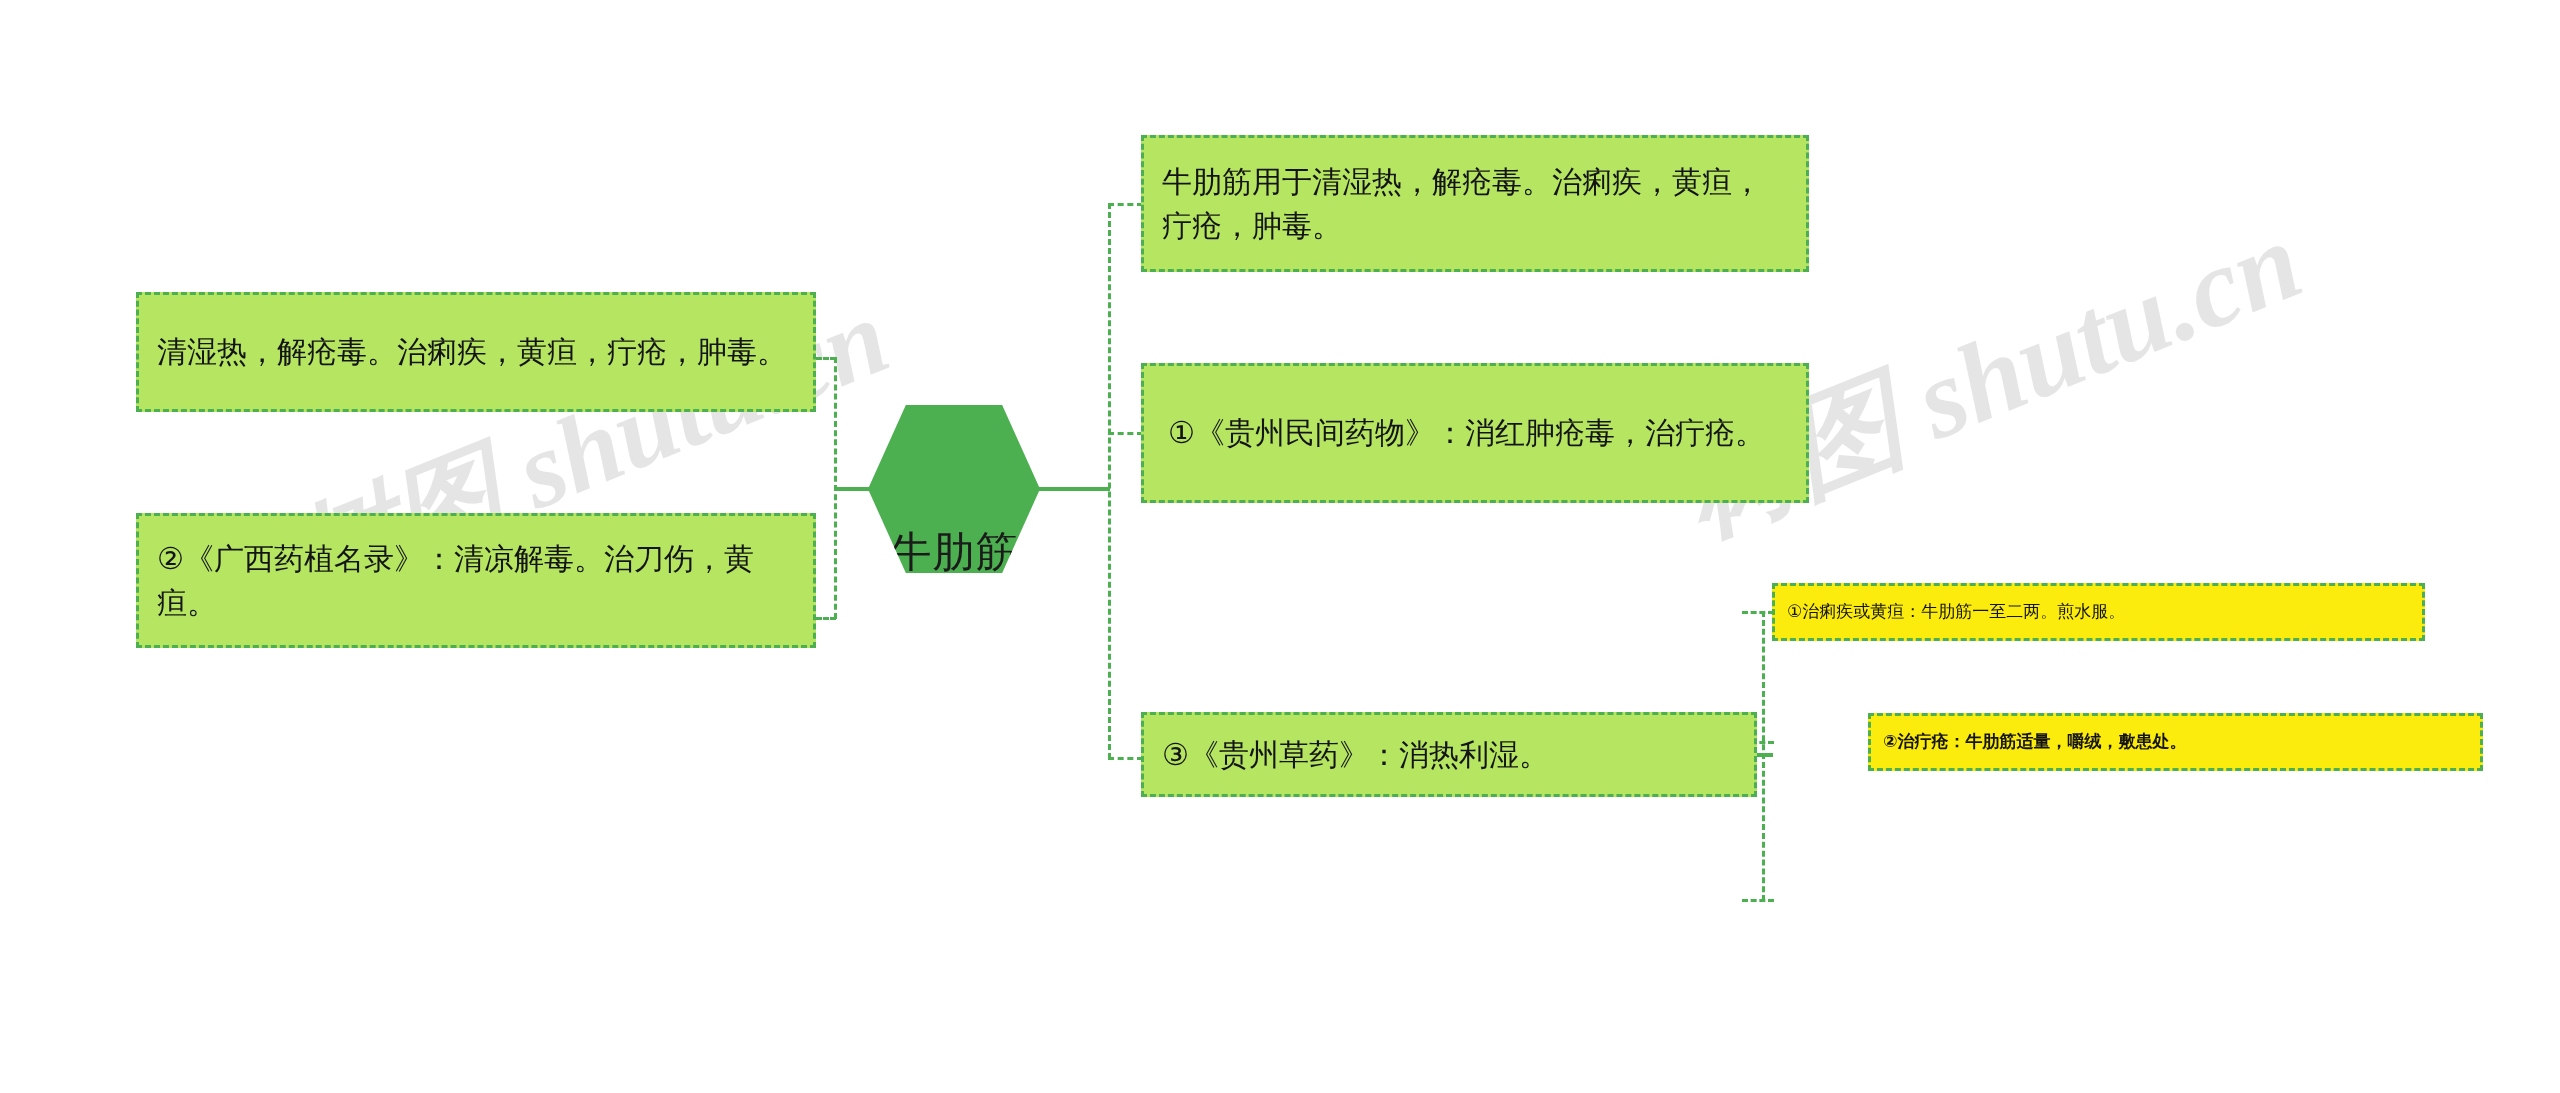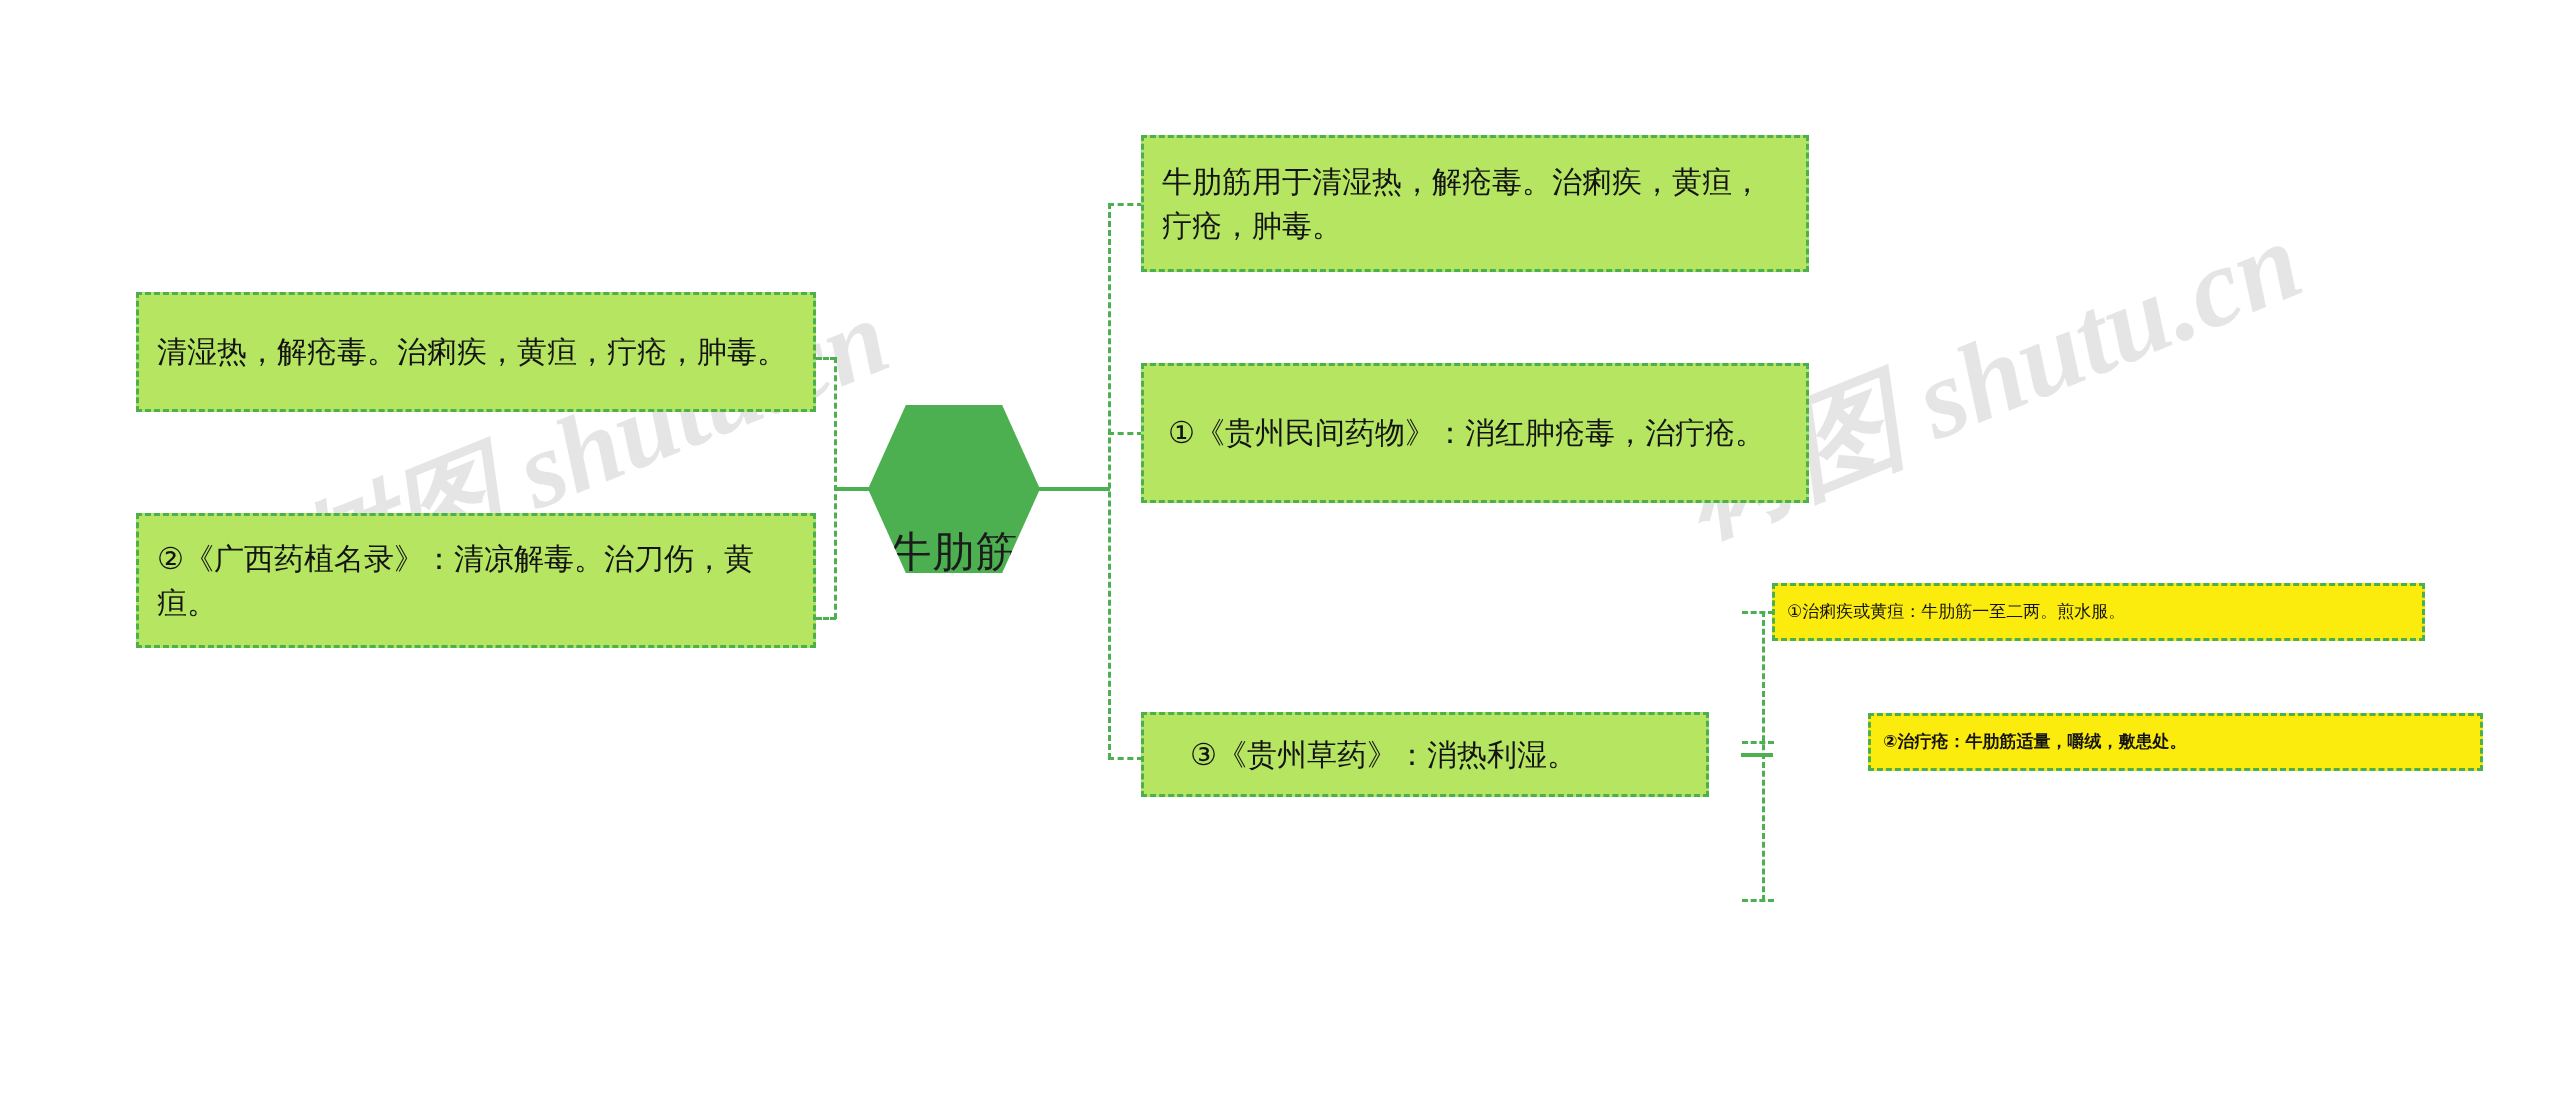--- a/index.html
+++ b/index.html
@@ -102,21 +102,21 @@
     line-height: 1.5;
     padding: 0 12px;
   }
 
   
   #node-left-1  { left: 136px;  top: 292px;  width: 680px; height: 120px; }
   #node-left-2  { left: 136px;  top: 513px;  width: 680px; height: 135px; }
 
   #node-right-1 { left: 1141px; top: 135px;  width: 668px; height: 137px; }
   #node-right-2 { left: 1141px; top: 363px;  width: 668px; height: 140px; padding-left: 6px; }
-  #node-right-3 { left: 1141px; top: 712px;  width: 568px; height: 85px; padding-left: 28px;  }
+  #node-right-3 { left: 1141px; top: 712px;  width: 616px; height: 85px;  }
 
   #node-y-1     { left: 1772px; top: 583px;  width: 653px; height: 58px;  }
   #node-y-2     { left: 1868px; top: 713px;  width: 615px; height: 58px; font-weight: bold;  }
   #node-y-3     { left: 1772px; top: 853px;  width: 675px; height: 90px;  }
 </style>
 </head>
 <body>
 
 <div id="canvas">
 

